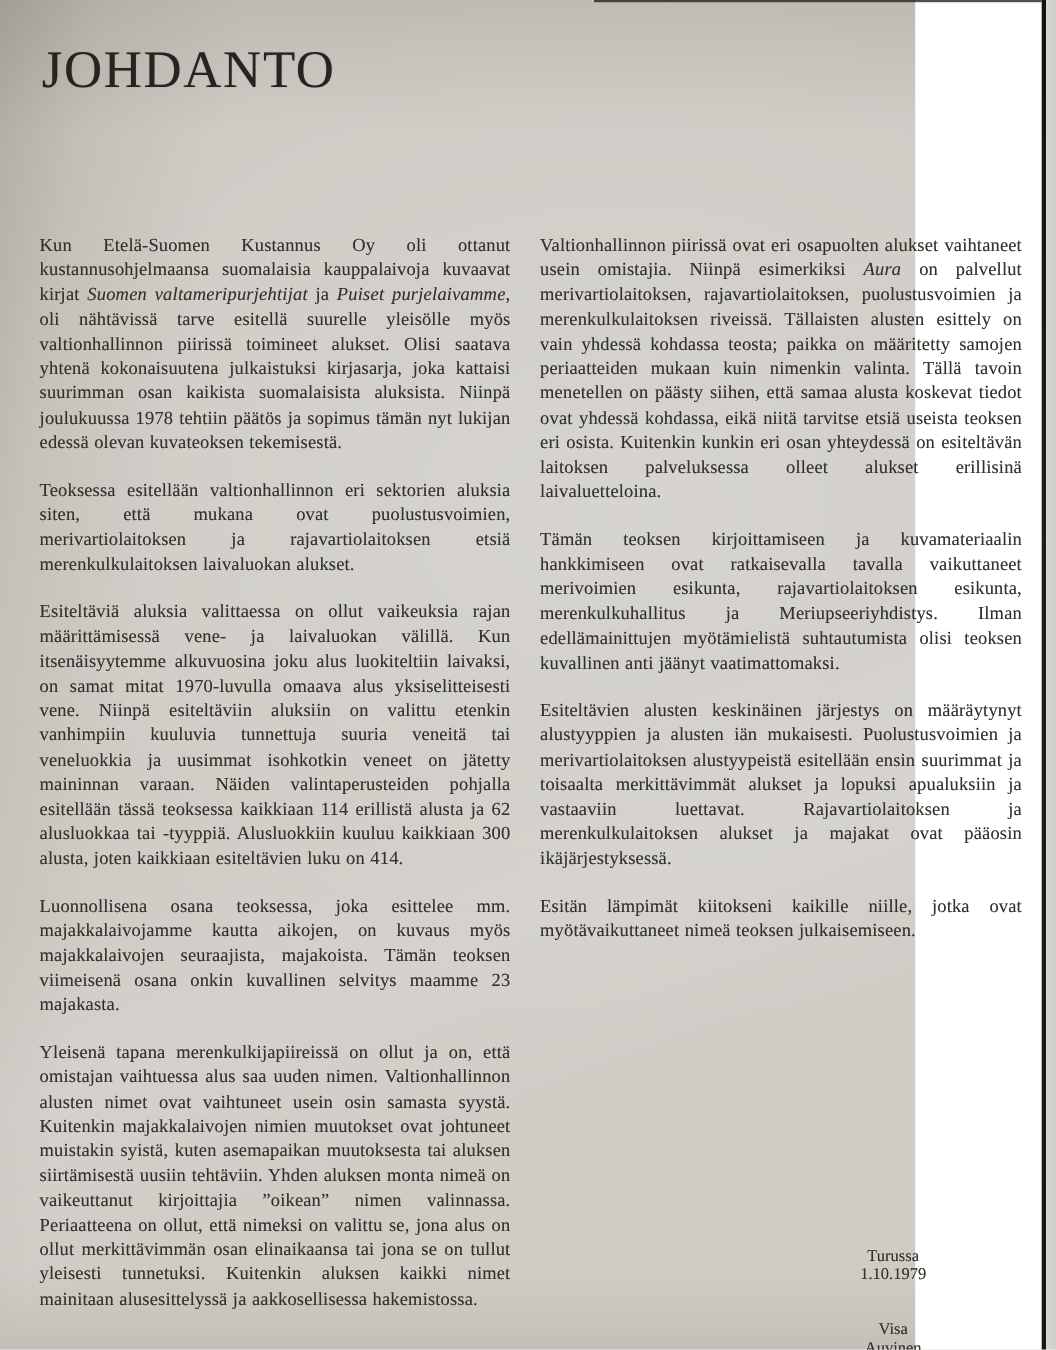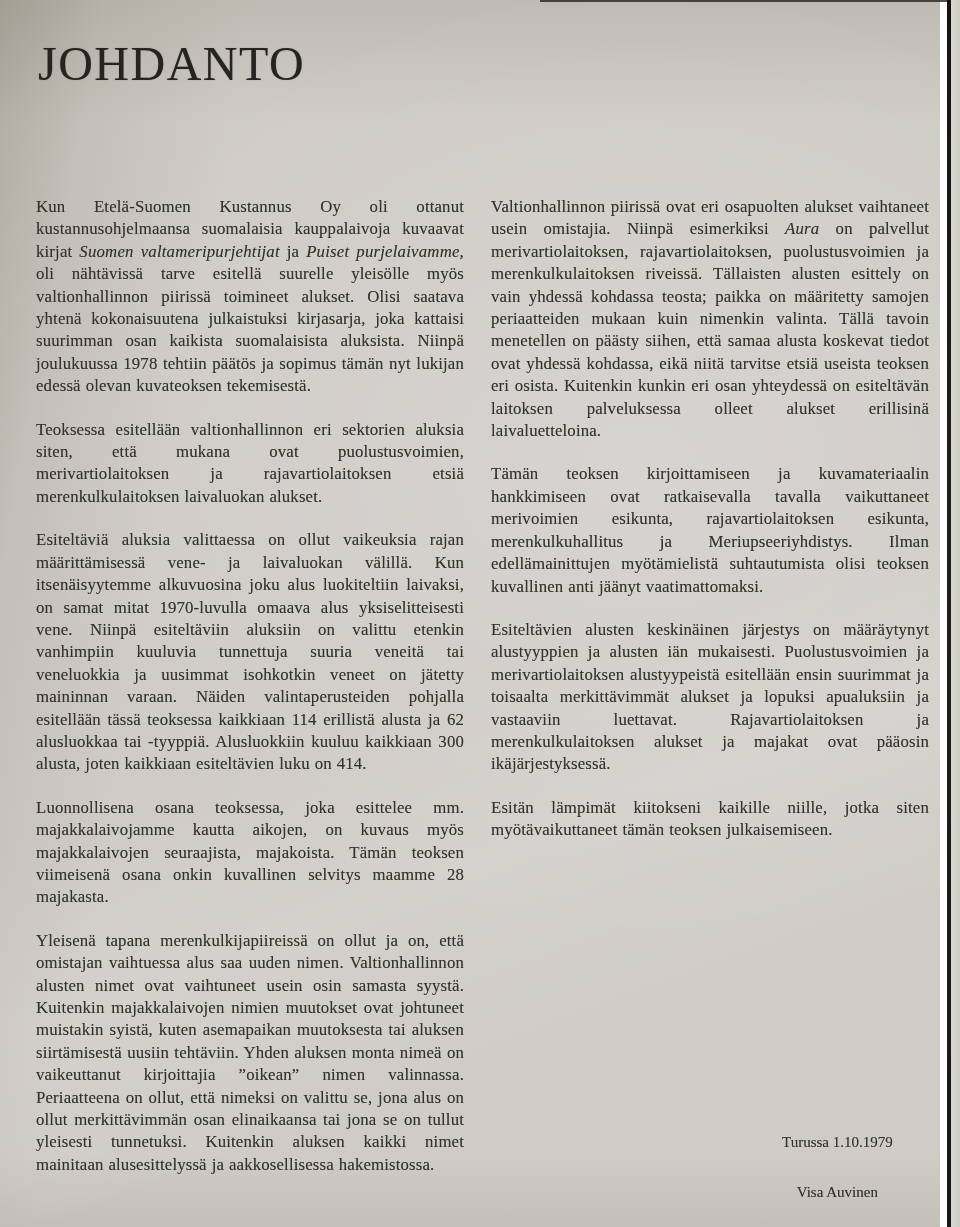--- a/index.html
+++ b/index.html
@@ -5,21 +5,21 @@
   html, body {
     margin: 0;
     padding: 0;
     width: 960px;
     height: 1227px;
     overflow: hidden;
     font-family: "Liberation Serif", "DejaVu Serif", serif;
   }
   .page {
     position: relative;
-    width: 940px;
+    width: 832px;
     height: 1227px;
     background:
       radial-gradient(ellipse 900px 700px at 68% 38%, rgba(255,255,255,0.16), rgba(255,255,255,0) 70%),
       linear-gradient(100deg, rgba(92,82,66,0.28) 0%, rgba(92,82,66,0.10) 9%, rgba(92,82,66,0) 22%),
       linear-gradient(to bottom, rgba(92,82,66,0.14) 0%, rgba(92,82,66,0) 10%),
       linear-gradient(160deg, rgba(255,255,255,0) 55%, rgba(255,255,255,0.10) 66%, rgba(255,255,255,0) 80%),
       linear-gradient(to top, rgba(92,82,66,0.10) 0%, rgba(92,82,66,0) 6%),
       #cfccc6;
     color: #302e28;
   }
@@ -38,21 +38,21 @@
     position: absolute;
     left: 36px;
     top: 196px;
     width: 893px;
     display: grid;
     grid-template-columns: 428px 438px;
     column-gap: 27px;
   }
   .column { min-width: 0; }
   .para {
-    margin: 0 0 21px 0;
+    margin: 16px 0 21px 0;
     font-size: 16.8px;
     line-height: 22.4px;
     text-align: justify;
     letter-spacing: 0.15px;
     word-spacing: 0.6px;
     color: #33312b;
     hyphens: auto;
     -webkit-hyphens: auto;
     text-shadow: 0 0 0.6px rgba(51,49,43,0.4);
   }
@@ -98,28 +98,28 @@
 
 <div class="page">
 
   <h1 class="page-title">JOHDANTO</h1>
 
   <div class="columns">
     <div class="column">
         <p class="para">Kun Etelä-Suomen Kustannus Oy oli ottanut kustannusohjelmaansa suomalaisia kauppalaivoja kuvaavat kirjat <i>Suomen valtameripurjehtijat</i> ja <i>Puiset purjelaivamme,</i> oli nähtävissä tarve esitellä suurelle yleisölle myös valtionhallinnon piirissä toimineet alukset. Olisi saatava yhtenä kokonaisuutena julkaistuksi kirjasarja, joka kattaisi suurimman osan kaikista suomalaisista aluksista. Niinpä joulukuussa 1978 tehtiin päätös ja sopimus tämän nyt lukijan edessä olevan kuvateoksen tekemisestä.</p>
         <p class="para">Teoksessa esitellään valtionhallinnon eri sektorien aluksia siten, että mukana ovat puolustusvoimien, merivartiolaitoksen ja rajavartiolaitoksen etsiä merenkulkulaitoksen laivaluokan alukset.</p>
         <p class="para">Esiteltäviä aluksia valittaessa on ollut vaikeuksia rajan määrittämisessä vene- ja laivaluokan välillä. Kun itsenäisyytemme alkuvuosina joku alus luokiteltiin laivaksi, on samat mitat 1970-luvulla omaava alus yksiselitteisesti vene. Niinpä esiteltäviin aluksiin on valittu etenkin vanhimpiin kuuluvia tunnettuja suuria veneitä tai veneluokkia ja uusimmat isohkotkin veneet on jätetty maininnan varaan. Näiden valintaperusteiden pohjalla esitellään tässä teoksessa kaikkiaan 114 erillistä alusta ja 62 alusluokkaa tai -tyyppiä. Alusluokkiin kuuluu kaikkiaan 300 alusta, joten kaikkiaan esiteltävien luku on 414.</p>
-        <p class="para">Luonnollisena osana teoksessa, joka esittelee mm. majakkalaivojamme kautta aikojen, on kuvaus myös majakkalaivojen seuraajista, majakoista. Tämän teoksen viimeisenä osana onkin kuvallinen selvitys maamme 28 majakasta.</p>
+        <p class="para">Luonnollisena osana teoksessa, joka esittelee mm. majakkalaivojamme kautta aikojen, on kuvaus myös majakkalaivojen seuraajista, majakoista. Tämän teoksen viimeisenä osana onkin kuvallinen selvitys maamme 23 majakasta.</p>
         <p class="para">Yleisenä tapana merenkulkijapiireissä on ollut ja on, että omistajan vaihtuessa alus saa uuden nimen. Valtionhallinnon alusten nimet ovat vaihtuneet usein osin samasta syystä. Kuitenkin majakkalaivojen nimien muutokset ovat johtuneet muistakin syistä, kuten asemapaikan muutoksesta tai aluksen siirtämisestä uusiin tehtäviin. Yhden aluksen monta nimeä on vaikeuttanut kirjoittajia ”oikean” nimen valinnassa. Periaatteena on ollut, että nimeksi on valittu se, jona alus on ollut merkittävimmän osan elinaikaansa tai jona se on tullut yleisesti tunnetuksi. Kuitenkin aluksen kaikki nimet mainitaan alusesittelyssä ja aakkosellisessa hakemistossa.</p>
       </div>
     <div class="column">
         <p class="para">Valtionhallinnon piirissä ovat eri osapuolten alukset vaihtaneet usein omistajia. Niinpä esimerkiksi <i>Aura</i> on palvellut merivartiolaitoksen, rajavartiolaitoksen, puolustusvoimien ja merenkulkulaitoksen riveissä. Tällaisten alusten esittely on vain yhdessä kohdassa teosta; paikka on määritetty samojen periaatteiden mukaan kuin nimenkin valinta. Tällä tavoin menetellen on päästy siihen, että samaa alusta koskevat tiedot ovat yhdessä kohdassa, eikä niitä tarvitse etsiä useista teoksen eri osista. Kuitenkin kunkin eri osan yhteydessä on esiteltävän laitoksen palveluksessa olleet alukset erillisinä laivaluetteloina.</p>
         <p class="para">Tämän teoksen kirjoittamiseen ja kuvamateriaalin hankkimiseen ovat ratkaisevalla tavalla vaikuttaneet merivoimien esikunta, rajavartiolaitoksen esikunta, merenkulkuhallitus ja Meriupseeriyhdistys. Ilman edellämainittujen myötämielistä suhtautumista olisi teoksen kuvallinen anti jäänyt vaatimattomaksi.</p>
         <p class="para">Esiteltävien alusten keskinäinen järjestys on määräytynyt alustyyppien ja alusten iän mukaisesti. Puolustusvoimien ja merivartiolaitoksen alustyypeistä esitellään ensin suurimmat ja toisaalta merkittävimmät alukset ja lopuksi apualuksiin ja vastaaviin luettavat. Rajavartiolaitoksen ja merenkulkulaitoksen alukset ja majakat ovat pääosin ikäjärjestyksessä.</p>
-        <p class="para">Esitän lämpimät kiitokseni kaikille niille, jotka siten myötävaikuttaneet tämän teoksen julkaisemiseen.</p>
+        <p class="para">Esitän lämpimät kiitokseni kaikille niille, jotka ovat myötävaikuttaneet nimeä teoksen julkaisemiseen.</p>
       </div>
   </div>
 
   <div class="signature">
     <span class="sig-line">Turussa 1.10.1979</span>
     <span class="sig-line sig-name">Visa Auvinen</span>
   </div>
 
   <div class="page-edge-top"></div>
   <div class="page-edge-line"></div>

